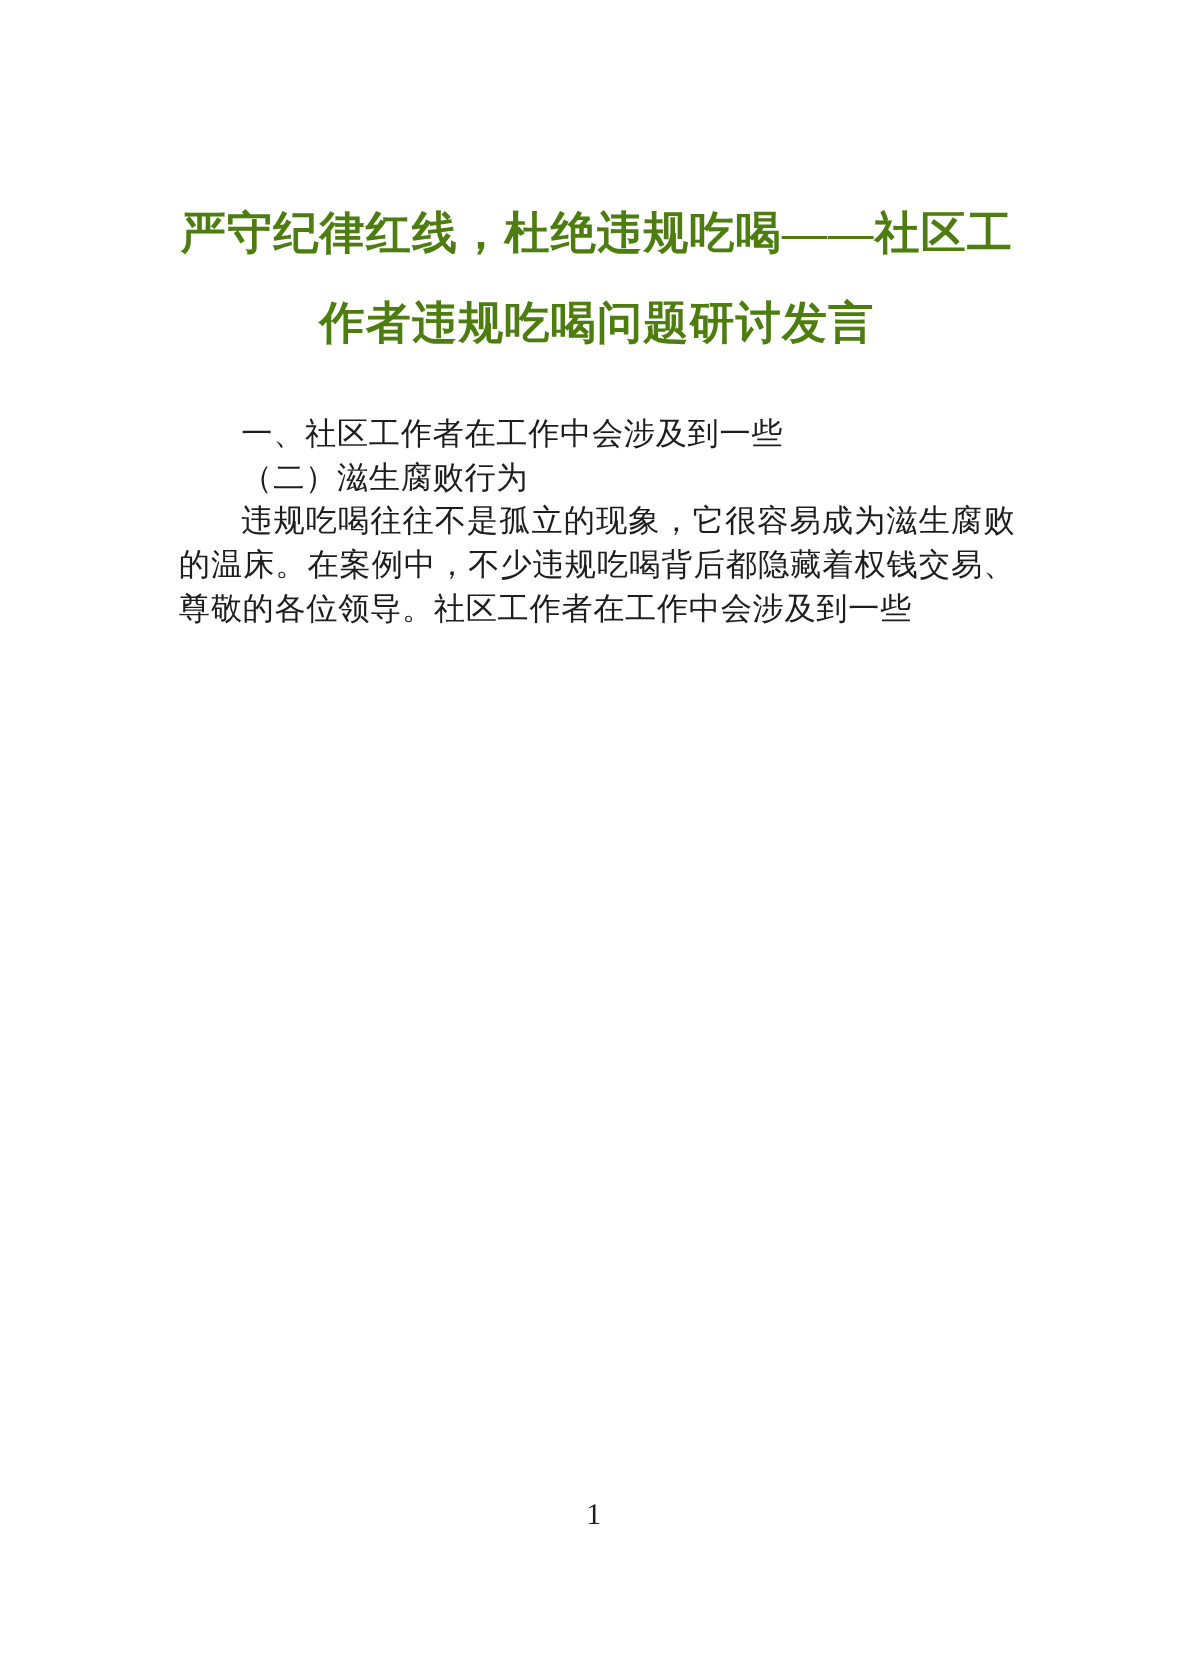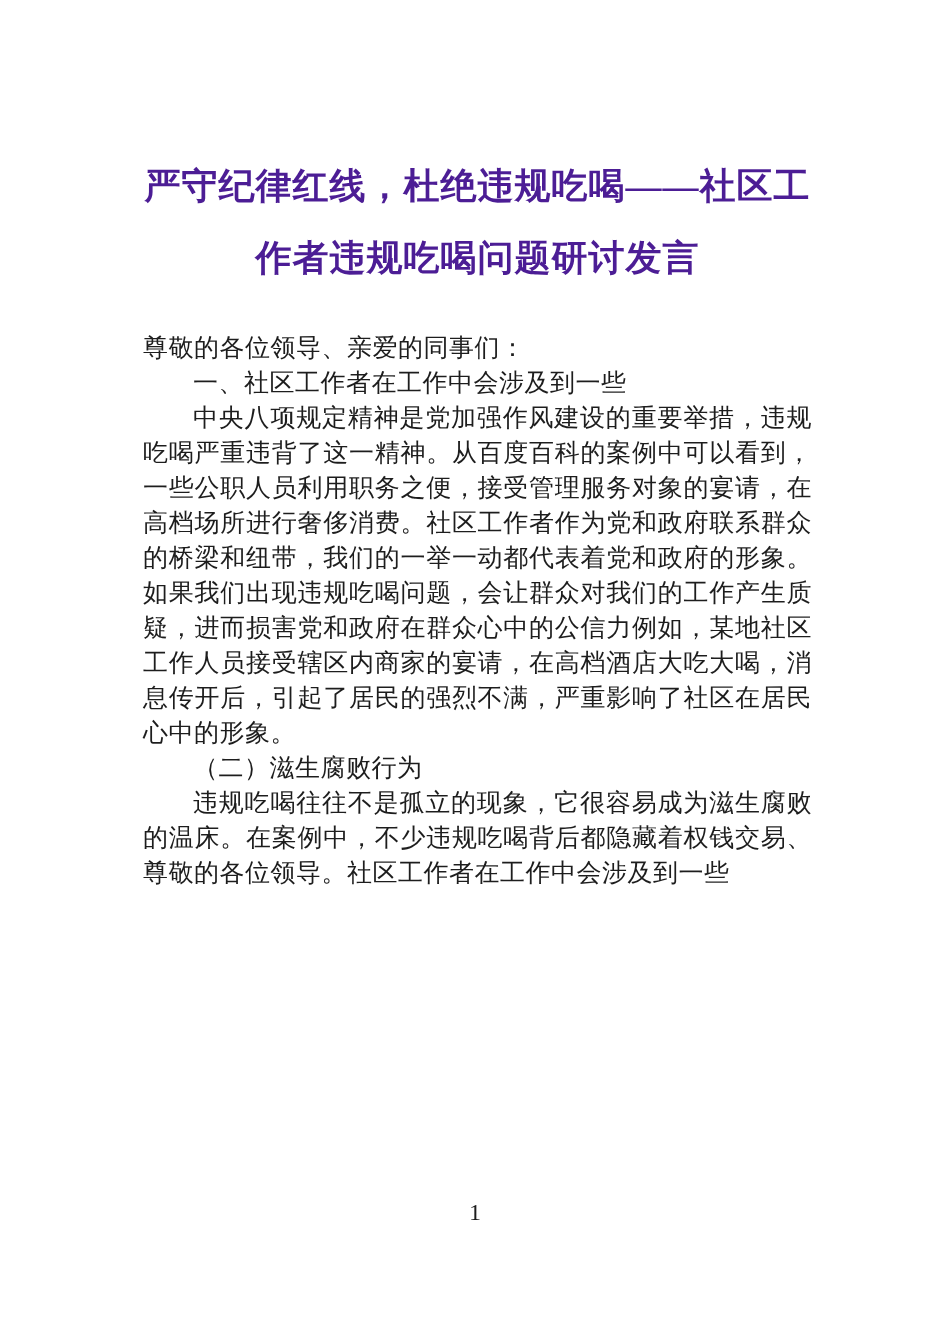--- a/index.html
+++ b/index.html
@@ -22,21 +22,21 @@
       left: 143px;
       right: 138px;
       top: 150px;
     }
     .doc-title {
       font-size: 36px;
       font-weight: 700;
       text-align: center;
       line-height: 72px;
       margin: 0 0 36px 0;
-      color: #4c1d95;
+      color: #4d7c0f;
       letter-spacing: 1px;
     }
     .para {
       font-size: 25px;
       line-height: 35px;
       text-align: justify;
       margin: 0;
       text-indent: 2em;
       letter-spacing: 0.5px;
       word-break: break-all;
@@ -54,27 +54,25 @@
       color: #1d1d1d;
     }
   </style>
 </head>
 <body>
 
 <div class="page">
   <div class="content">
     <h1 class="doc-title">严守纪律红线，杜绝违规吃喝——社区工作者违规吃喝问题研讨发言</h1>
 
-    <p class="para no-indent">尊敬的各位领导、亲爱的同事们：</p>
 
 
     <p class="para">一、社区工作者在工作中会涉及到一些</p>
 
 
-    <p class="para">中央八项规定精神是党加强作风建设的重要举措，违规吃喝严重违背了这一精神。从百度百科的案例中可以看到，一些公职人员利用职务之便，接受管理服务对象的宴请，在高档场所进行奢侈消费。社区工作者作为党和政府联系群众的桥梁和纽带，我们的一举一动都代表着党和政府的形象。如果我们出现违规吃喝问题，会让群众对我们的工作产生质疑，进而损害党和政府在群众心中的公信力例如，某地社区工作人员接受辖区内商家的宴请，在高档酒店大吃大喝，消息传开后，引起了居民的强烈不满，严重影响了社区在居民心中的形象。</p>
 
     <p class="para">（二）滋生腐败行为</p>
 
     <p class="para">违规吃喝往往不是孤立的现象，它很容易成为滋生腐败的温床。在案例中，不少违规吃喝背后都隐藏着权钱交易、尊敬的各位领导。社区工作者在工作中会涉及到一些</p>
   </div>
 
   <div class="page-number">1</div>
 </div>
 
 </body></html>

